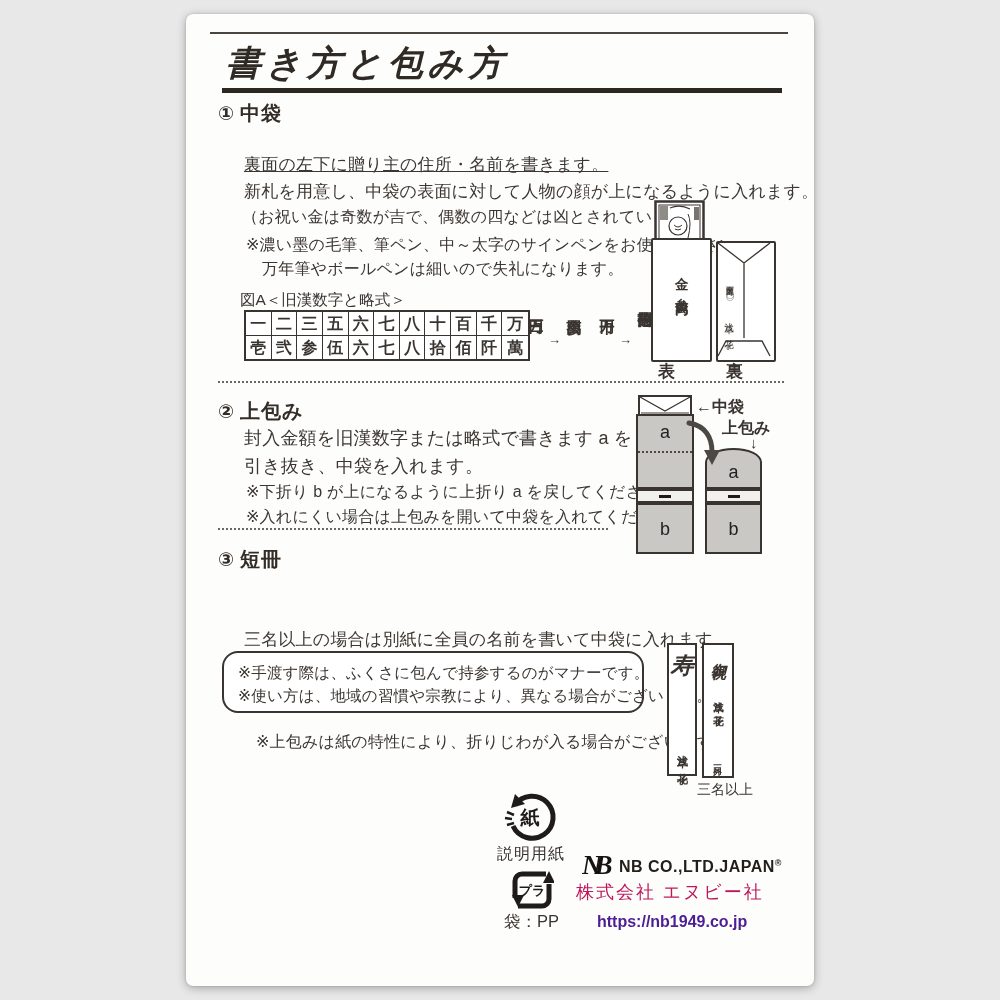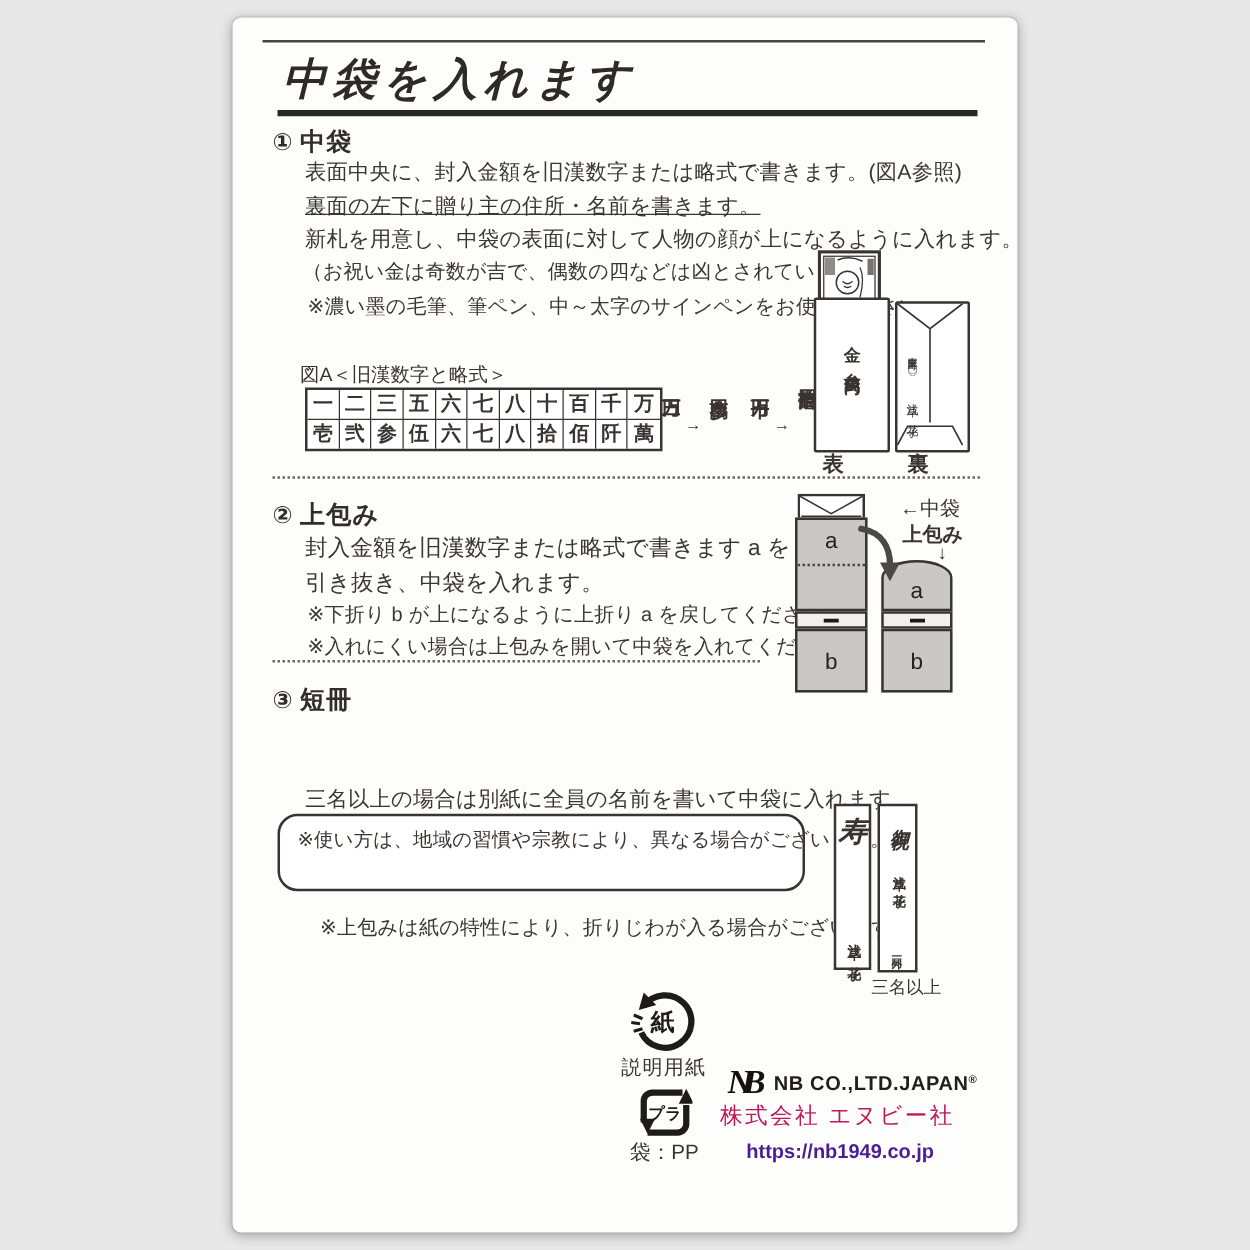--- a/index.html
+++ b/index.html
@@ -30,31 +30,31 @@
   .tanz{border:2px solid #3a3430;background:#fff;box-sizing:border-box;}
   .boxnote{border:2px solid #3a3430;border-radius:16px;background:#fff;box-sizing:border-box;}
 </style>
 </head>
 <body>
 
 <div class="card">
 
   <div class="abs" style="left:24px;top:18px;width:578px;height:2px;background:#4a453f;"></div>
 
-  <div class="abs serif" style="left:40px;top:26px;font-size:35px;font-style:italic;font-weight:bold;letter-spacing:5px;color:#2f2a24;">中袋を入れます</div>
+  <div class="abs serif" style="left:40px;top:26px;font-size:35px;font-style:italic;font-weight:bold;letter-spacing:5px;color:#2f2a24;">書き方と包み方</div>
   <div class="abs" style="left:36px;top:74px;width:560px;height:5px;background:#2d2722;"></div>
 
   <div class="abs sec-head" style="left:32px;top:86px;">
     <span class="sec-num">①</span><span>中袋</span>
   </div>
-  <div class="abs body-line" style="left:58px;top:112px;">表面中央に、封入金額を旧漢数字または略式で書きます。(図A参照)</div>
   <div class="abs body-line" style="left:58px;top:139px;text-decoration:underline;">裏面の左下に贈り主の住所・名前を書きます。</div>
   <div class="abs body-line" style="left:58px;top:166px;font-family:Liberation Serif, serif;">新札を用意し、中袋の表面に対して人物の顔が上になるように入れます。</div>
   <div class="abs note-line" style="left:56px;top:193px;font-size:16px;">（お祝い金は奇数が吉で、偶数の四などは凶とされています）</div>
   <div class="abs note-line" style="left:60px;top:221px;font-size:16px;">※濃い墨の毛筆、筆ペン、中～太字のサインペンをお使いください。</div>
+  <div class="abs note-line" style="left:76px;top:245px;font-size:16px;">万年筆やボールペンは細いので失礼になります。</div>
   <div class="abs" style="left:54px;top:276px;font-size:15.5px;">図A＜旧漢数字と略式＞</div>
 
   <div class="abs ktable" style="left:58px;top:296px;">
     <span>一</span>
       <span>二</span>
       <span>三</span>
       <span>五</span>
       <span>六</span>
       <span>七</span>
       <span>八</span>
@@ -145,36 +145,37 @@
       <span class="ab-label" style="position:absolute;left:50%;top:12px;transform:translateX(-50%);">a</span>
     </div>
     <div class="packet-band" style="left:0;top:41px;width:57px;height:14px;">
       <div style="position:absolute;left:50%;top:4px;transform:translateX(-50%);width:12px;height:3px;background:#1d1a17;"></div>
     </div>
     <div class="packet-sec" style="left:0;top:55px;width:57px;height:51px;">
       <span class="ab-label" style="position:absolute;left:50%;top:14px;transform:translateX(-50%);">b</span>
     </div>
   </div>
 
-  <div class="abs" style="left:510px;top:383px;font-size:16px;font-weight:normal;margin-left:24px;">←中袋</div>
+  <div class="abs" style="left:510px;top:383px;font-size:16px;font-weight:bold;">←中袋</div>
   <div class="abs" style="left:536px;top:404px;font-size:16px;font-weight:bold;">上包み</div>
   <div class="abs" style="left:564px;top:420px;font-size:15px;font-weight:bold;">↓</div>
   <svg class="abs" style="left:500px;top:406px;" width="34" height="46" viewBox="0 0 34 46">
     <path d="M3 3 C20 6 26 18 26 32" fill="none" stroke="#4c4843" stroke-width="5" stroke-linecap="round"></path>
     <polygon points="18,30 34,30 26,45" fill="#4c4843"></polygon>
   </svg>
 
   <div class="abs dotted-sep" style="left:32px;top:514px;width:390px;"></div>
 
   <div class="abs sec-head" style="left:32px;top:532px;">
     <span class="sec-num">③</span><span>短冊</span>
   </div>
   <div class="abs body-line" style="left:58px;top:614px;">三名以上の場合は別紙に全員の名前を書いて中袋に入れます。</div>
 
   <div class="abs boxnote" style="left:36px;top:637px;width:422px;height:62px;padding:8px 0 0 14px;">
+    <div class="note-line" style="line-height:23px;font-size:15.5px;">※手渡す際は、ふくさに包んで持参するのがマナーです。</div>
     <div class="note-line" style="line-height:23px;font-size:15.5px;">※使い方は、地域の習慣や宗教により、異なる場合がございます。</div>
   </div>
   <div class="abs note-line" style="left:70px;top:718px;font-size:16px;">※上包みは紙の特性により、折りじわが入る場合がございます。</div>
 
   <div class="abs tanz" style="left:481px;top:629px;width:30px;height:133px;">
     <span class="serif" style="position:absolute;left:50%;top:5px;transform:translateX(-50%);font-size:23px;font-style:italic;font-weight:bold;">寿</span>
     <span class="vtext serif" style="position:absolute;left:50%;transform:translateX(-50%);bottom:6px;font-size:11px;font-weight:bold;letter-spacing:2px;">浅草 花子</span>
   </div>
   <div class="abs tanz" style="left:516px;top:629px;width:32px;height:135px;">
     <span class="vtext serif" style="position:absolute;left:50%;transform:translateX(-50%);top:6px;font-size:15px;font-style:italic;font-weight:bold;letter-spacing:2px;">御祝</span>

